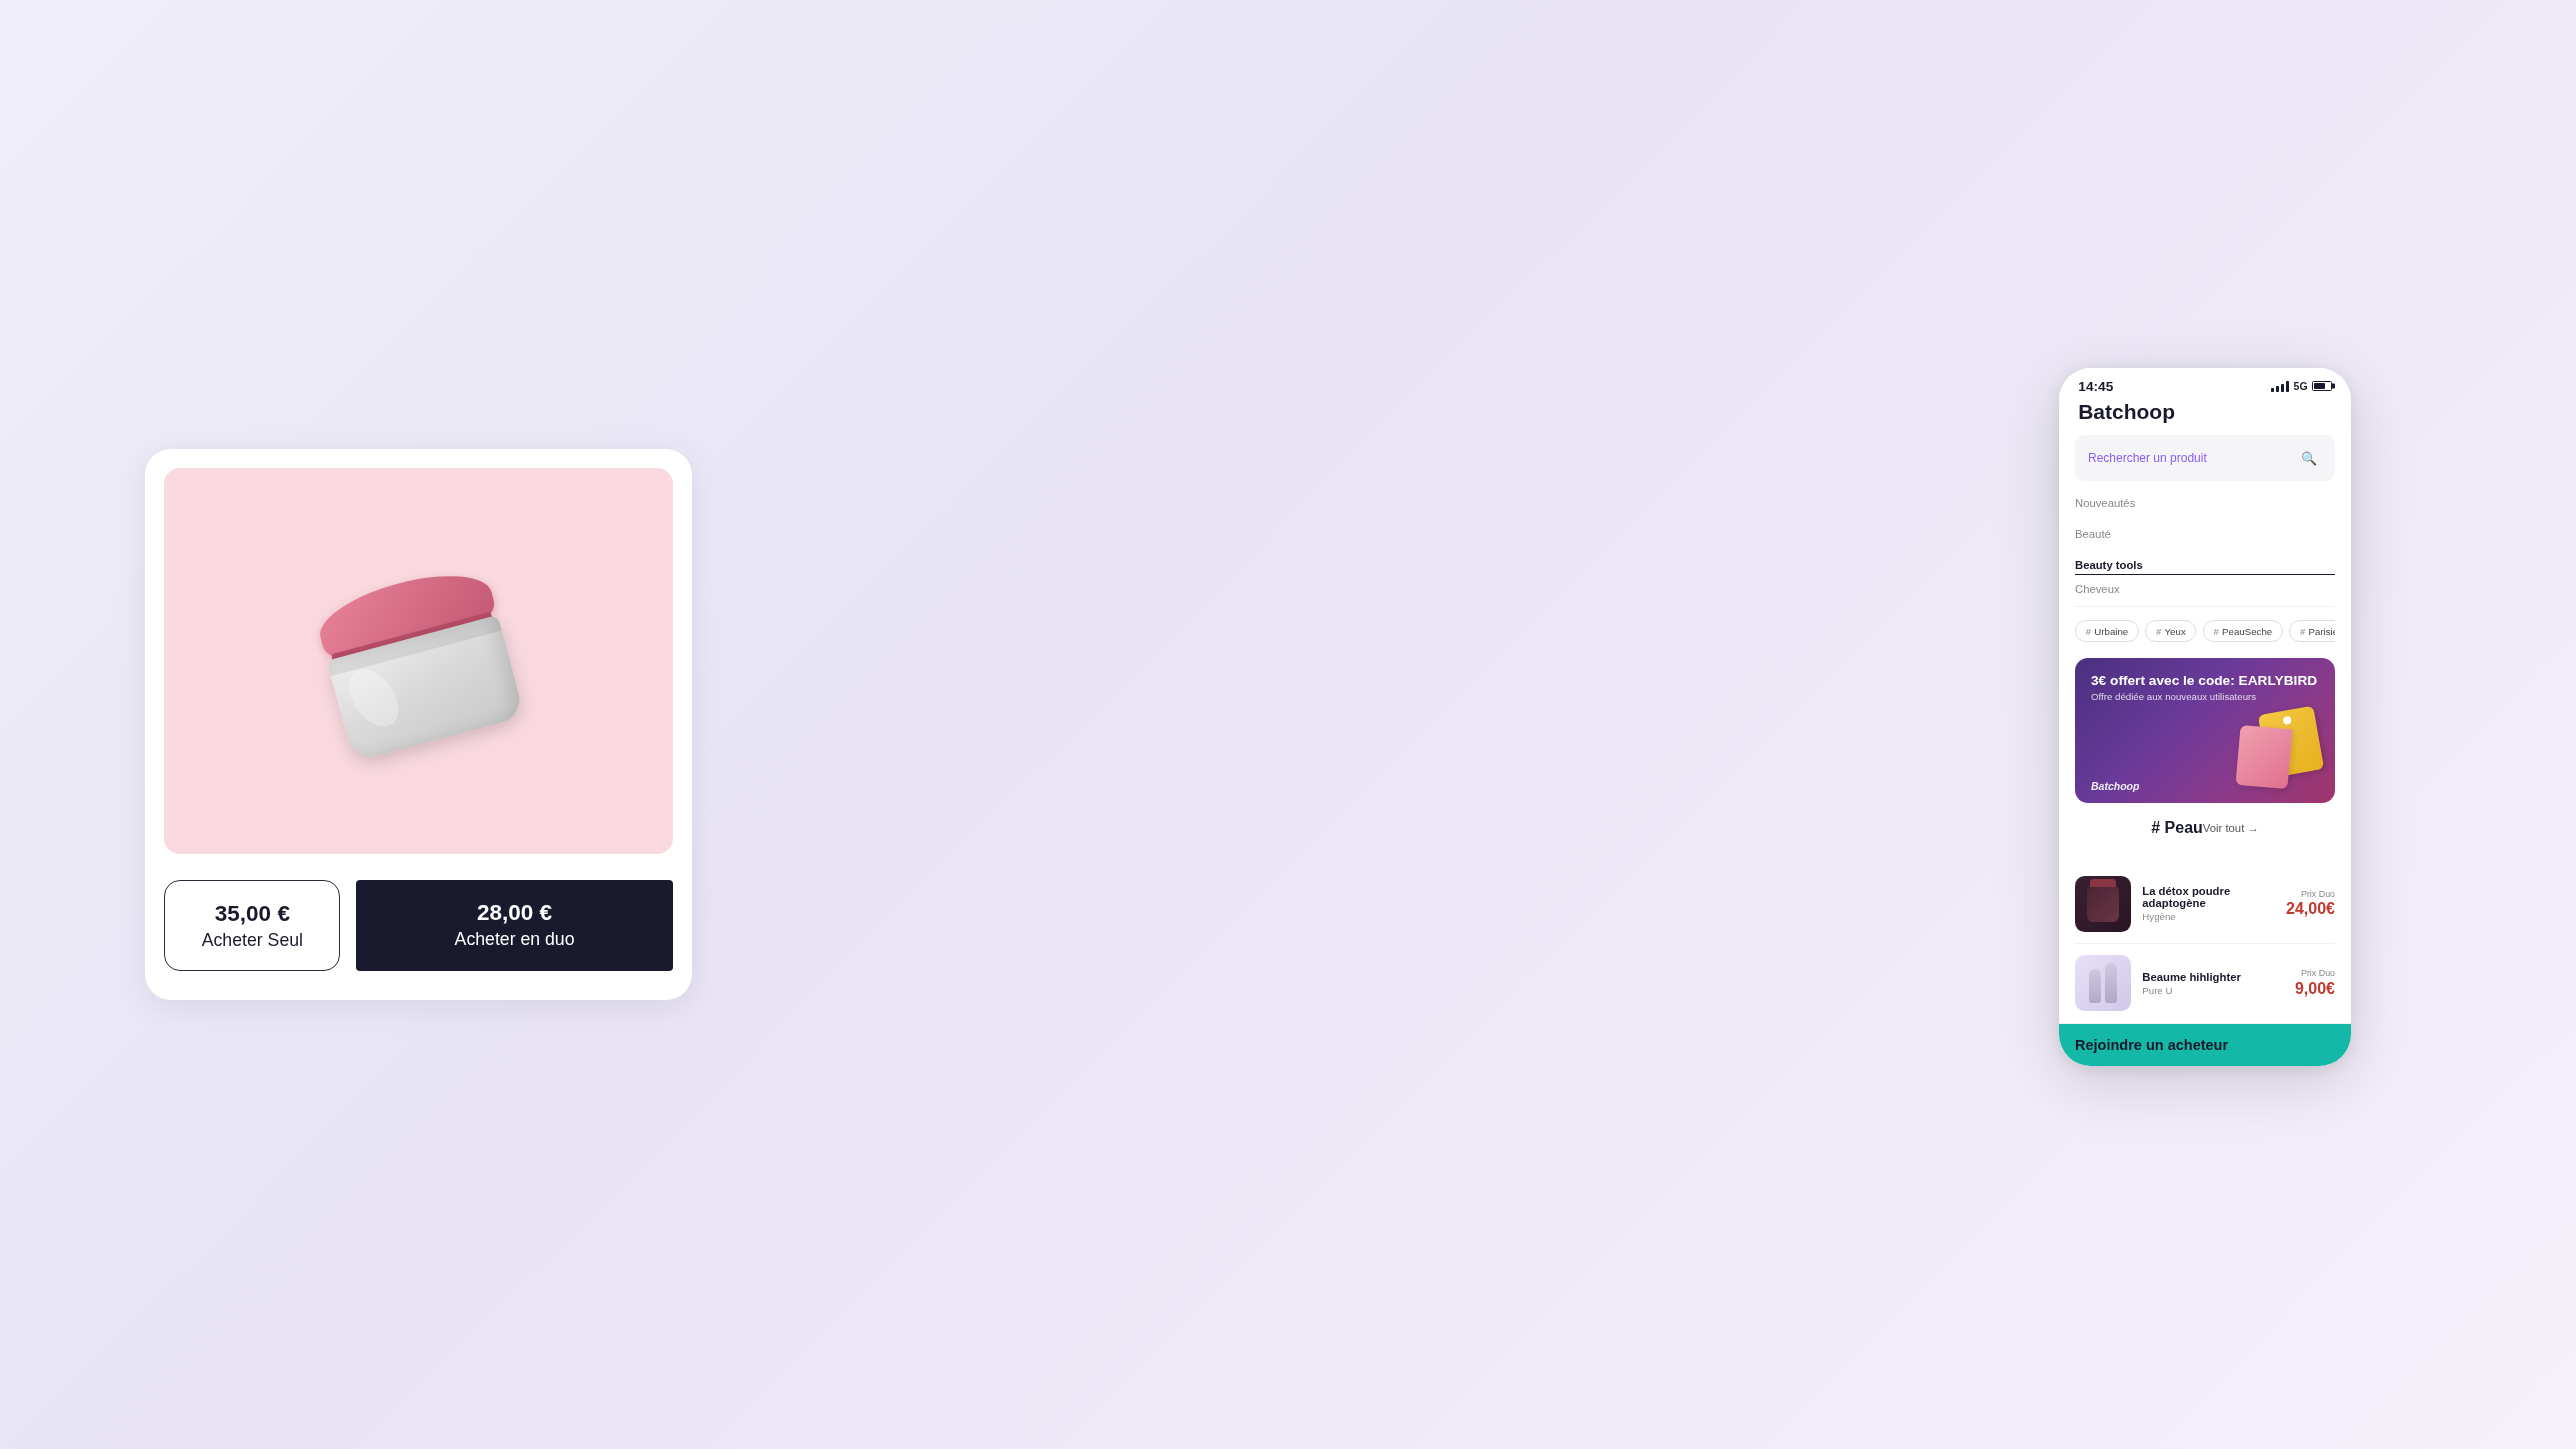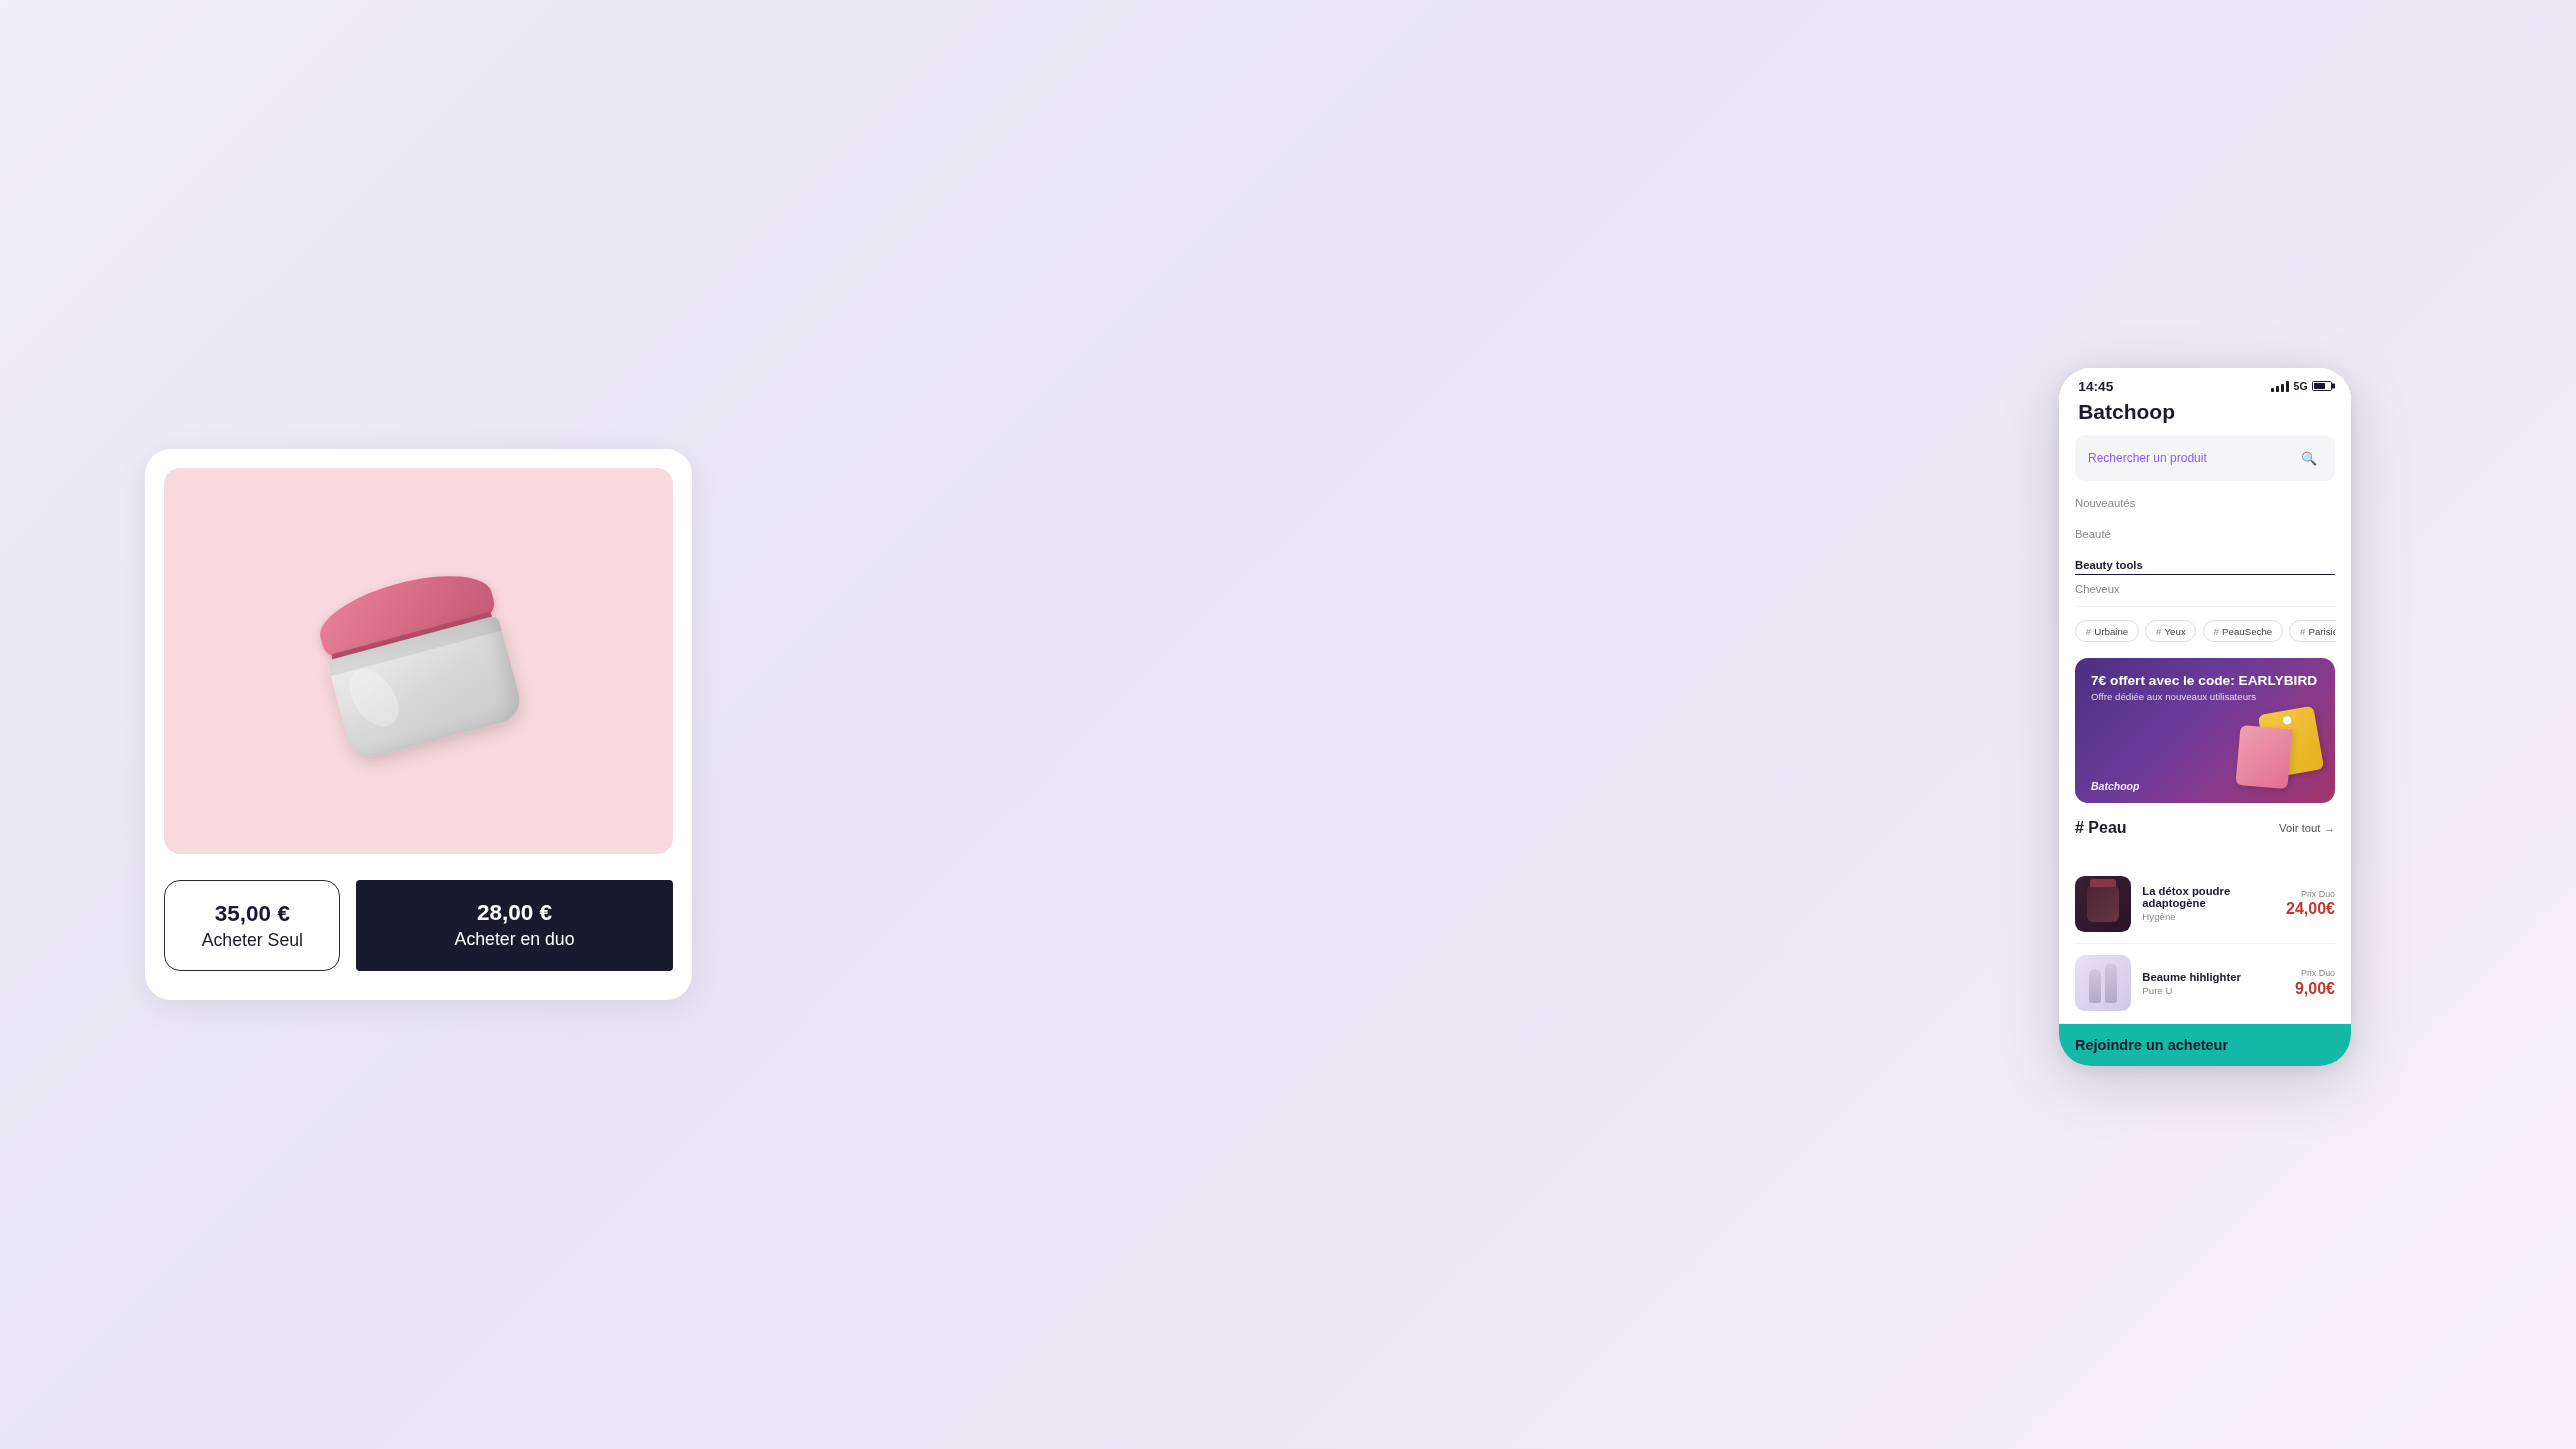--- a/index.html
+++ b/index.html
@@ -406,21 +406,21 @@
       position: absolute;
       bottom: 0;
       left: 0;
       transform: rotate(5deg);
       box-shadow: 1.6px 1.6px 6.4px rgba(0,0,0,0.15);
     }
 
     
     .section-header {
       display: flex;
-      justify-content: space-between;
+      justify-content: center;
       align-items: center;
       margin-bottom: 27px;
     }
 
     .section-title {
       font-size: 16px;
       font-weight: 700;
       color: #1a1a2e;
     }
 
@@ -617,21 +617,21 @@
         <span class="hash">#</span>
         <span>PeauSeche</span>
       </div>
       <div class="hashtag-pill">
         <span class="hash">#</span>
         <span>Parisienne</span>
       </div>
     </div>
 
     <div class="promo-banner">
-      <div class="promo-title">7€ offert avec le code: EARLYBIRD</div>
+      <div class="promo-title">3€ offert avec le code: EARLYBIRD</div>
       <div class="promo-subtitle">Offre dédiée aux nouveaux utilisateurs</div>
       <div class="promo-brand">Batchoop</div>
       <div class="price-tag-illus">
         <div class="tag-body"></div>
         <div class="tag-ribbon"></div>
       </div>
     </div>
 
     <div class="section-header">
       <span class="section-title"># Peau</span>

